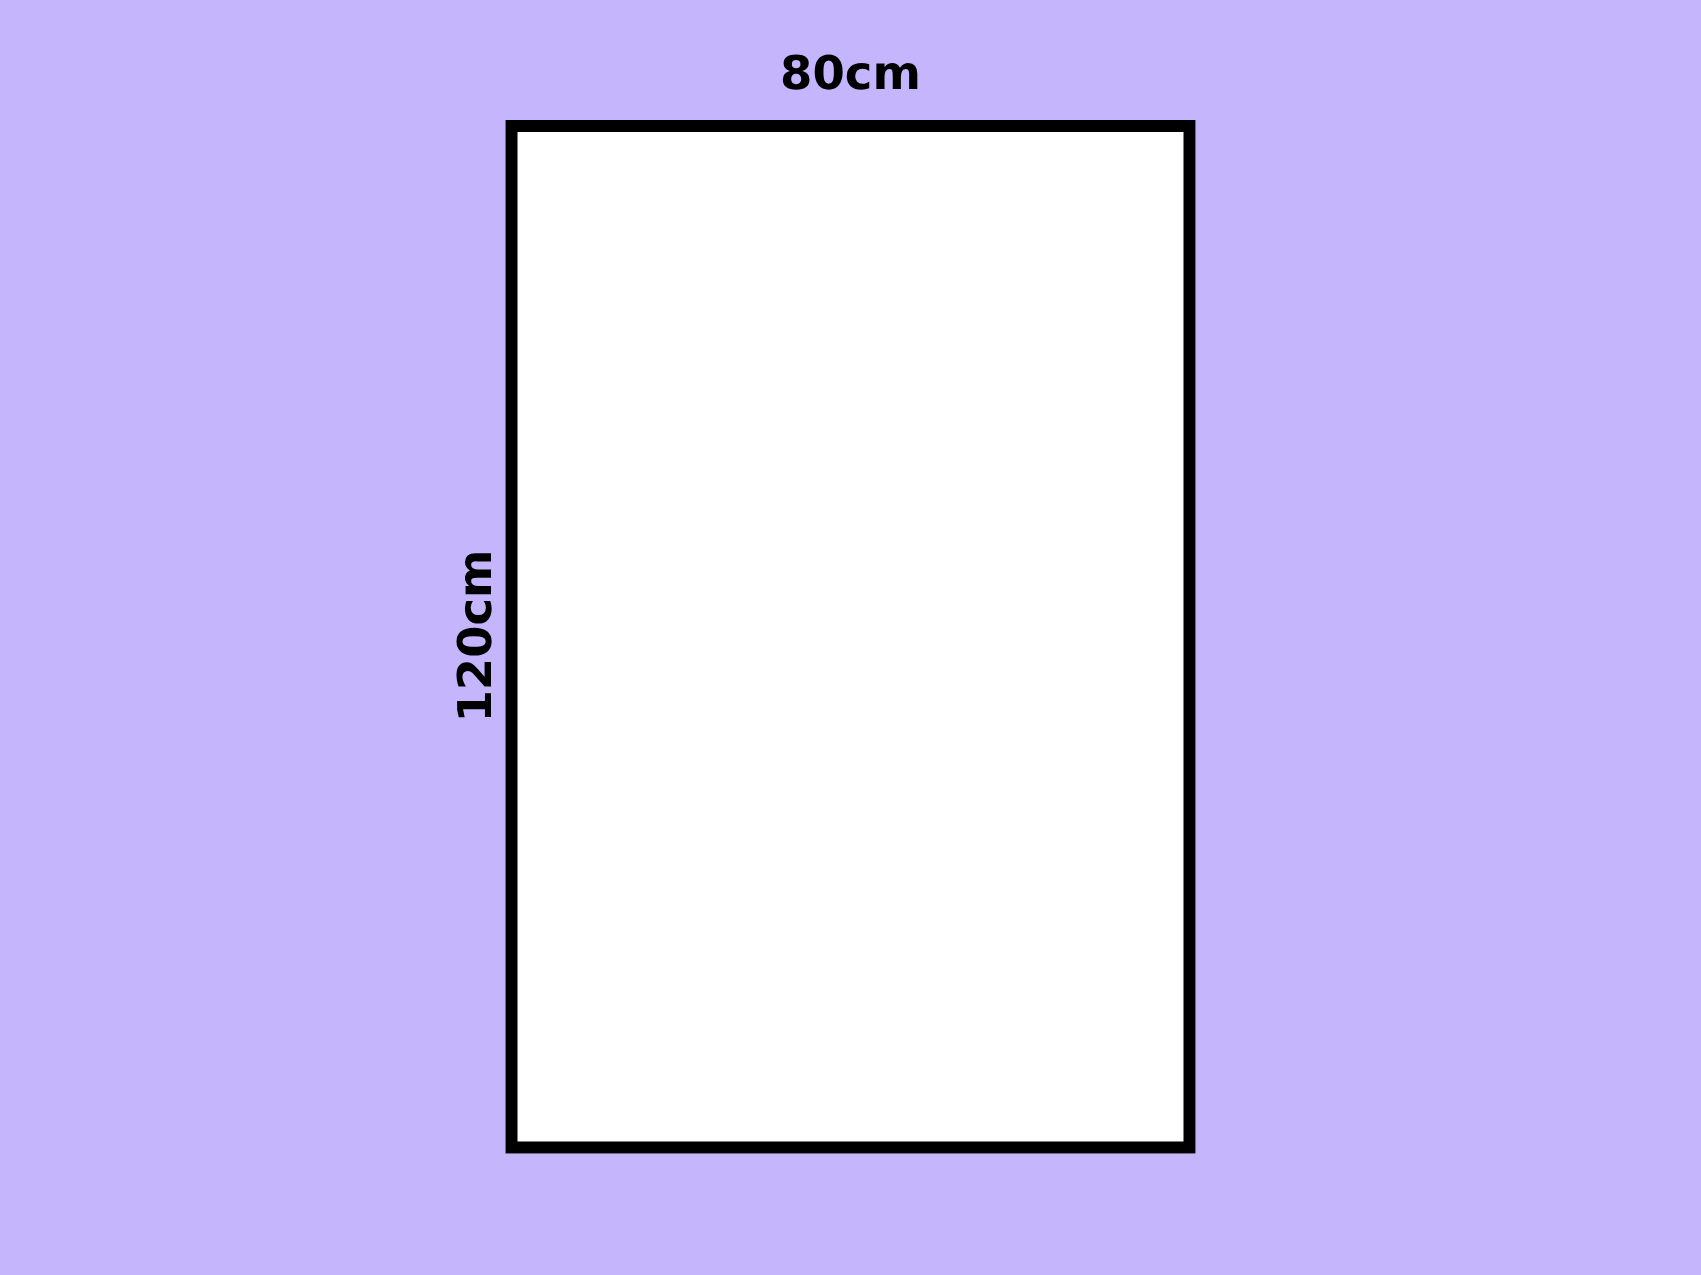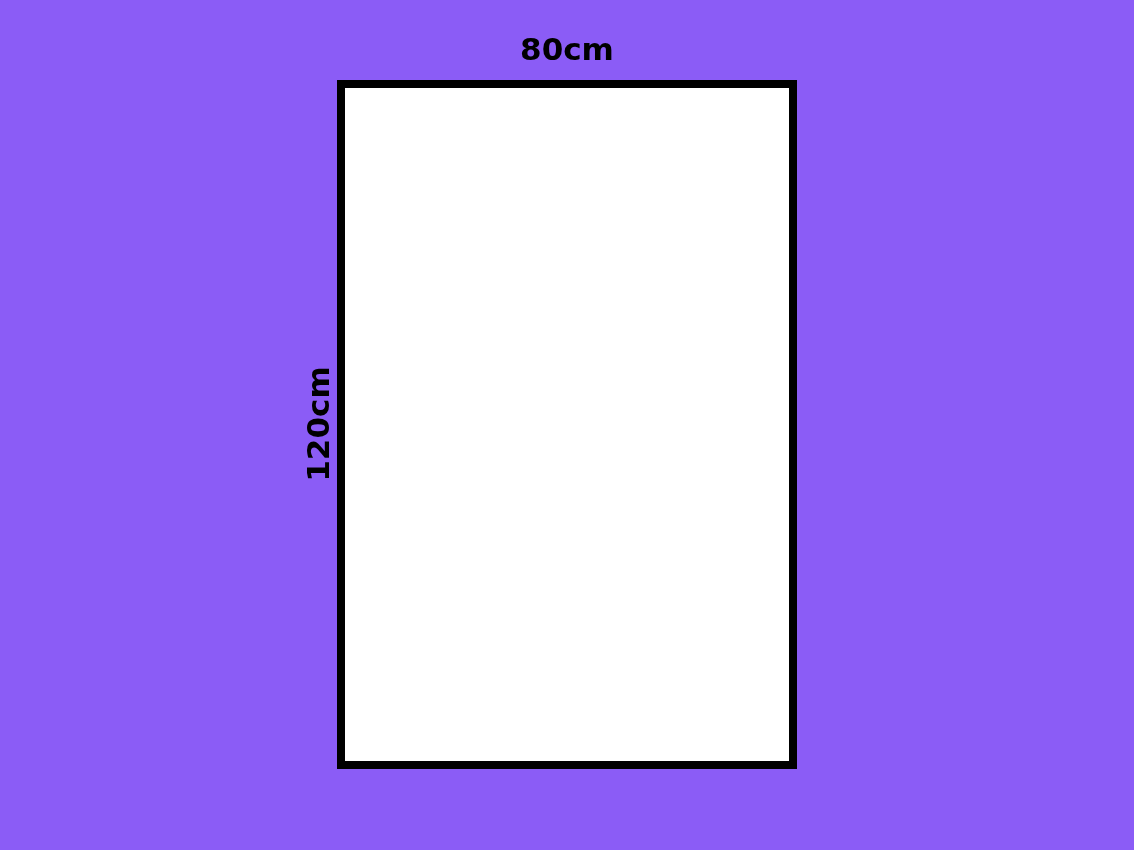--- a/index.html
+++ b/index.html
@@ -4,21 +4,21 @@
 <style>
   html, body {
     margin: 0;
     padding: 0;
     background: #ffffff;
   }
   .canvas {
     position: relative;
     width: 1134px;
     height: 850px;
-    background: #8b5cf6;
+    background: #c4b5fd;
     font-family: "DejaVu Sans", "Liberation Sans", sans-serif;
     overflow: hidden;
   }
   .rect-shape {
     position: absolute;
     left: 337px;
     top: 80px;
     width: 444px;   
     height: 673px;  
     border: 8px solid #000000;

